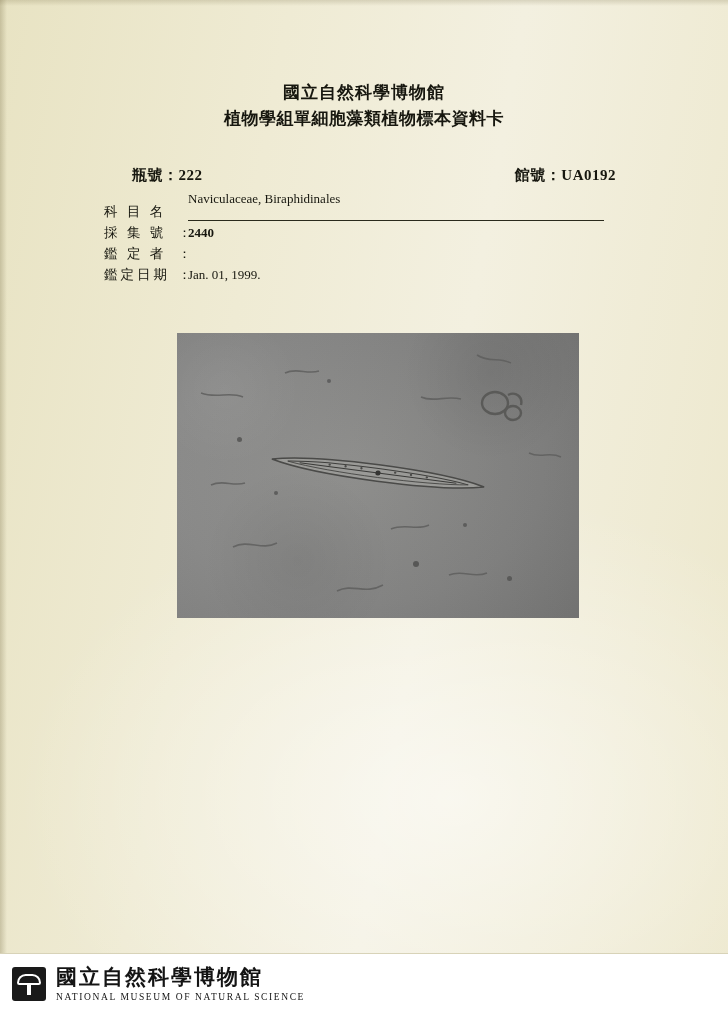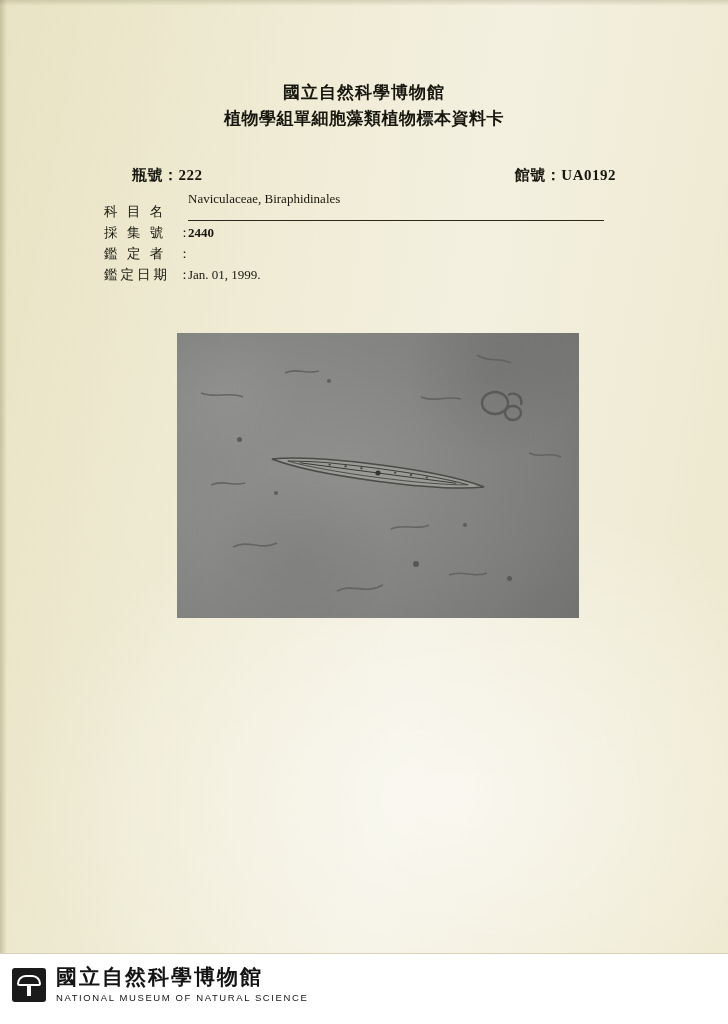--- a/index.html
+++ b/index.html
@@ -193,21 +193,21 @@
     font-weight: bold;
     letter-spacing: 2px;
     line-height: 1.1;
     color: #141414;
   }
   .footer-text-en {
     font-size: 9.5px;
     letter-spacing: 1.6px;
     color: #141414;
     margin-top: 3px;
-    font-family: Liberation Sans, sans-serif;
+    font-family: Liberation Serif, serif;
   }
   .edge-shadow-left {
     position: absolute;
     left: 0; top: 0;
     width: 7px; height: 1024px;
     background: linear-gradient(90deg, rgba(120,110,70,0.30), rgba(120,110,70,0));
     pointer-events: none;
   }
   .edge-shadow-top {
     position: absolute;

